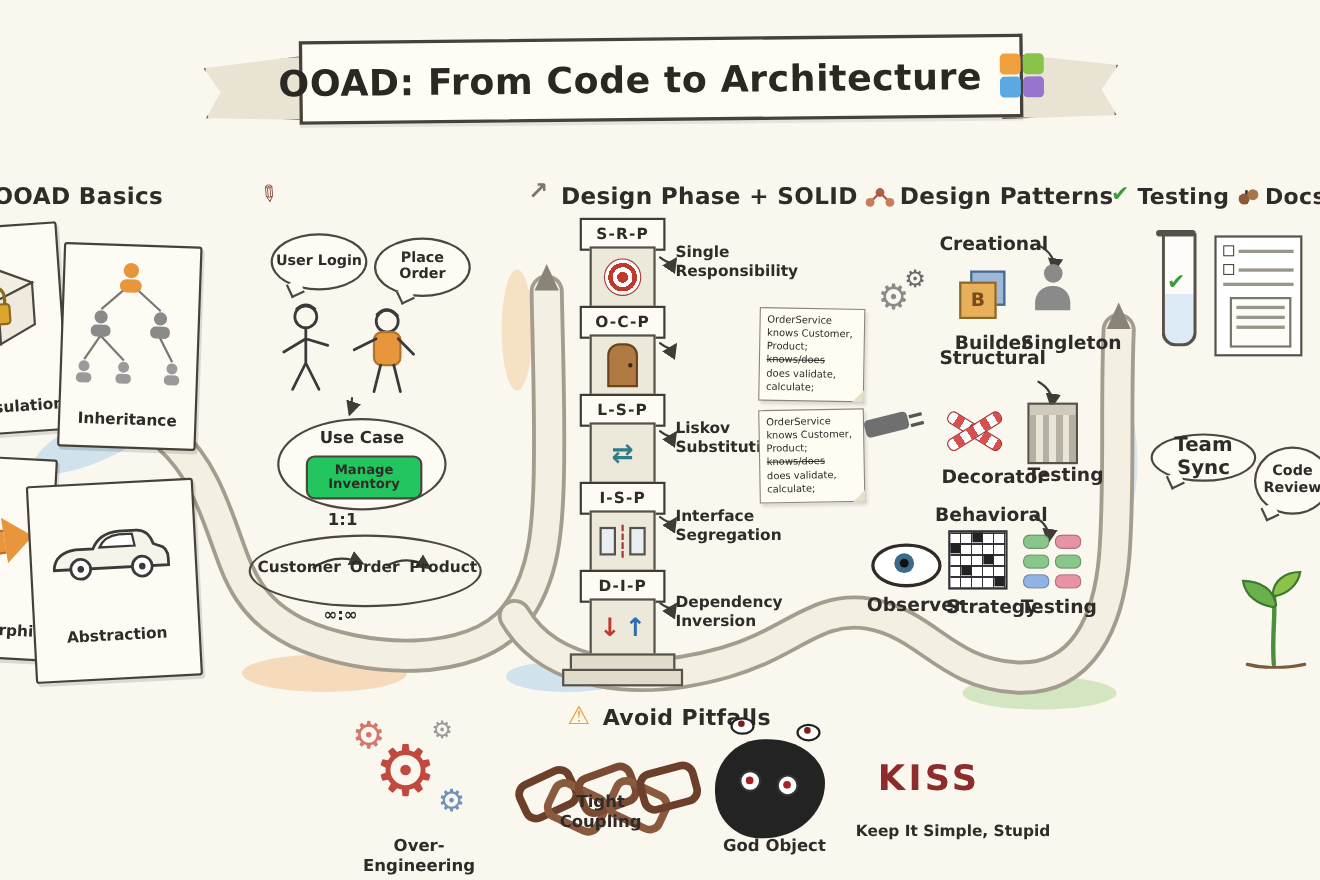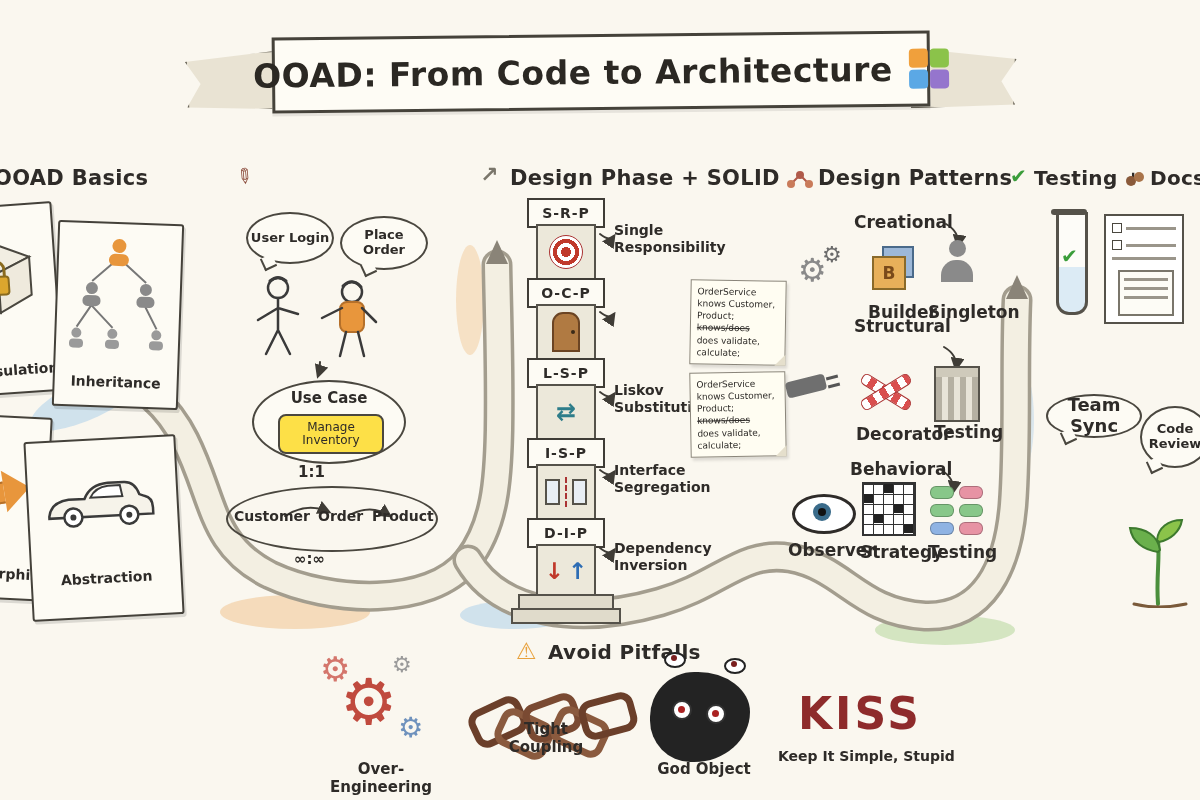--- a/index.html
+++ b/index.html
@@ -192,21 +192,21 @@
       <path d="M103 14 q9 -9 18 1" stroke-width="3"></path>
     </g>
     <rect x="100" y="30" width="24" height="30" rx="7" fill="#e8963c" stroke="#b5702a" stroke-width="2"></rect>
     <g stroke="#3a3a3a" stroke-width="2.5" fill="none" stroke-linecap="round">
       <path d="M102 36 L82 46 M122 36 L136 50 M106 60 L100 84 M118 60 L124 84"></path>
     </g>
   </svg>
 
   <div class="abs" style="left:252px;top:380px;width:150px;height:80px;border:2.5px solid #4a473f;border-radius:50%;background:#fdfbf4;z-index:3">
     <div style="position:absolute;left:0;right:0;top:7px;text-align:center;font-weight:800;font-size:15px">Use Case</div>
-    <div style="position:absolute;left:24px;top:32px;width:102px;height:36px;border:2px solid #4a473f;border-radius:8px;background:#fde047;display:flex;align-items:center;justify-content:center;text-align:center;font-size:12px;font-weight:400;line-height:1.1">Manage Inventory</div>
+    <div style="position:absolute;left:24px;top:32px;width:102px;height:36px;border:2px solid #4a473f;border-radius:8px;background:#22c55e;display:flex;align-items:center;justify-content:center;text-align:center;font-size:12px;font-weight:700;line-height:1.1">Manage Inventory</div>
   </div>
 
   <div class="abs" style="left:298px;top:463px;font-size:15px;font-weight:800;z-index:3">1:1</div>
 
   <div class="abs" style="left:226px;top:486px;width:208px;height:62px;border:2.5px solid #4a473f;border-radius:50%;background:transparent;z-index:2"></div>
   <div class="abs" style="left:234px;top:508px;font-size:14px;font-weight:700;z-index:3">Customer</div>
   <div class="abs" style="left:318px;top:508px;font-size:14px;font-weight:700;z-index:3">Order</div>
   <div class="abs" style="left:372px;top:508px;font-size:14px;font-weight:700;z-index:3">Product</div>
   <div class="abs" style="left:294px;top:550px;font-size:15px;font-weight:800;z-index:3">∞:∞</div>
 
@@ -392,16 +392,16 @@
   <div class="abs" style="left:650px;top:672px;width:100px;height:90px;background:#232323;border-radius:46% 54% 58% 42% / 52% 46% 58% 48%;z-index:3">
     <div style="position:absolute;left:22px;top:28px;width:16px;height:16px;border-radius:50%;background:#fff;border:2px solid #333">
       <i style="position:absolute;left:4px;top:4px;width:7px;height:7px;border-radius:50%;background:#a22"></i>
     </div>
     <div style="position:absolute;left:56px;top:32px;width:16px;height:16px;border-radius:50%;background:#fff;border:2px solid #333">
       <i style="position:absolute;left:4px;top:4px;width:7px;height:7px;border-radius:50%;background:#a22"></i>
     </div>
   </div>
   <div class="abs" style="left:656px;top:760px;width:96px;text-align:center;font-size:15px;font-weight:800;z-index:3">God Object</div>
 
-  <div class="abs" style="left:798px;top:688px;font-size:44px;font-weight:800;letter-spacing:3px;color:#8e2b2b;z-index:3">KISS</div>
+  <div class="abs" style="left:798px;top:688px;font-size:32px;font-weight:800;letter-spacing:3px;color:#8e2b2b;z-index:3">KISS</div>
   <div class="abs" style="left:778px;top:748px;font-size:14px;font-weight:800;z-index:3">Keep It Simple, Stupid</div>
 
 </div>
 
 </body></html>

